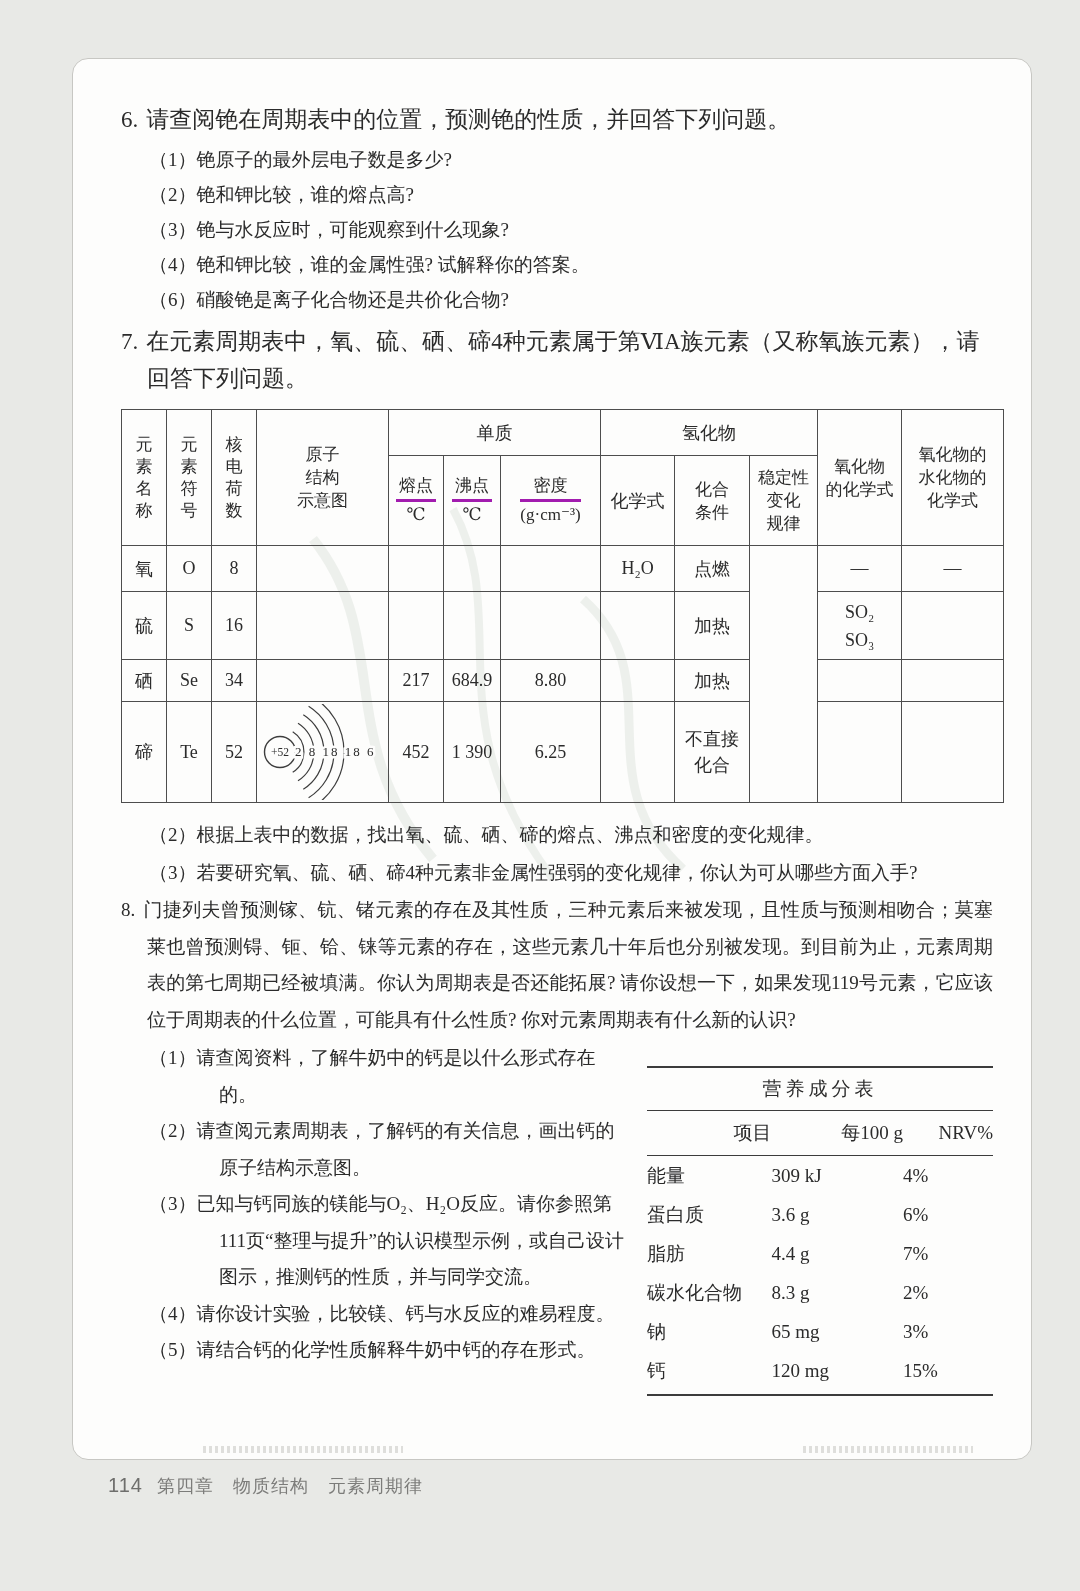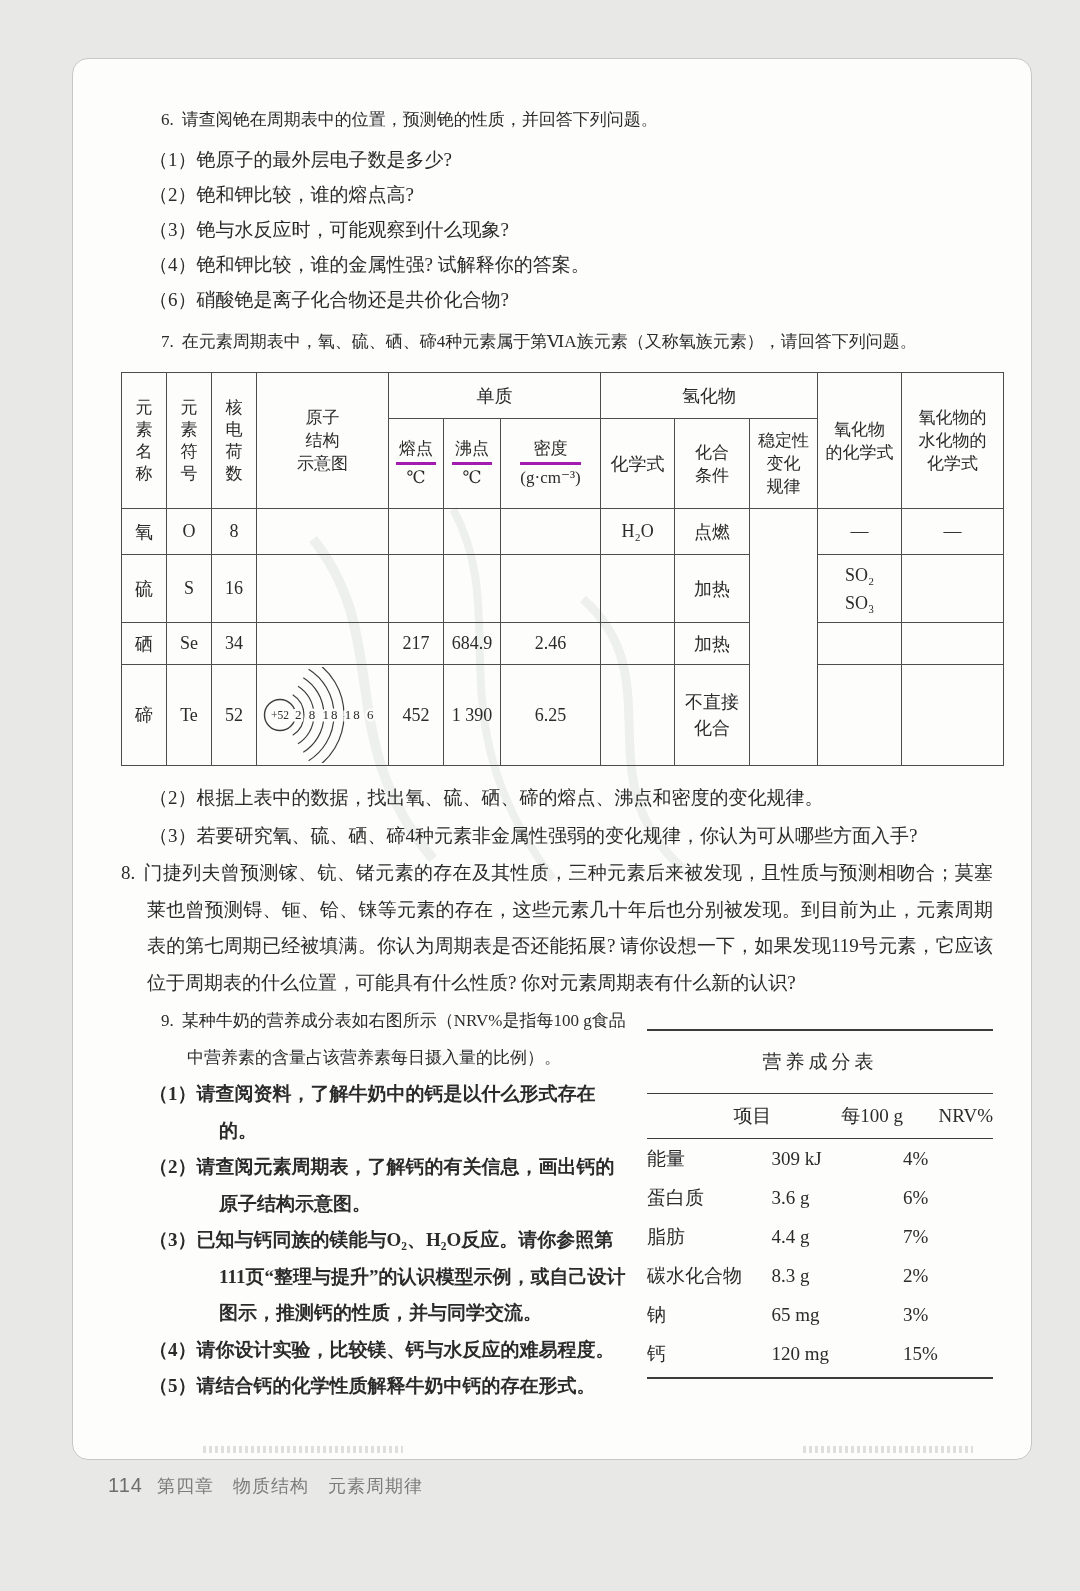--- a/index.html
+++ b/index.html
@@ -14,29 +14,29 @@
     position:absolute;left:72px;top:58px;
     width:958px;height:1400px;
     background:#fdfdfc;
     border:1px solid #c7c7c3;
     border-radius:16px;
     overflow:hidden;
   }
   .content{padding:42px 38px 0 48px;position:relative;}
 
   
-  .q-intro{font-size:17px;line-height:37px;padding-left:26px;text-indent:-26px;margin-left:40px;}
+  .q-intro{font-size:23px;line-height:37px;padding-left:26px;text-indent:-26px;}
   .q-num{margin-right:8px;}
   .q-items{margin:4px 0 0 0;}
   .q-item{font-size:19px;line-height:35px;margin-left:28px;}
   .q-para{
     font-size:19px;line-height:36.5px;text-align:justify;
     padding-left:26px;text-indent:-26px;margin-top:2px;
   }
-  .hang{padding-left:98px;text-indent:-70px;line-height:36.5px;margin-left:0;font-weight:bold;}
+  .hang{padding-left:98px;text-indent:-70px;line-height:36.5px;margin-left:0;}
 
   
   table.elements{
     border-collapse:collapse;table-layout:fixed;
     width:882px;margin:12px 0 14px 0;
     font-size:18px;
   }
   table.elements th,table.elements td{
     border:1px solid #4d4d4d;
     text-align:center;vertical-align:middle;
@@ -56,21 +56,21 @@
   
   .q9-wrap{display:flex;margin-top:2px;}
   .q9-left{width:548px;}
   .q9-left .q-intro{line-height:36.5px;}
   .nutrition{
     width:346px;margin-left:18px;margin-top:26px;
     font-size:19px;flex-shrink:0;align-self:flex-start;
   }
   .nutrition .ntitle{
     border-top:2px solid #3c3c3c;border-bottom:1px solid #3c3c3c;
-    text-align:center;padding:18px 0;letter-spacing:4px;
+    text-align:center;padding:8px 0;letter-spacing:4px;
   }
   .nutrition table{width:100%;border-collapse:collapse;}
   .nutrition thead td{
     border-bottom:1px solid #3c3c3c;padding:9px 0;text-align:right;
   }
   .nutrition tbody td{padding:6.5px 0;text-align:left;}
   .nutrition tbody tr:last-child td{padding-bottom:10px;}
   .nutrition .nbottom{border-bottom:2px solid #3c3c3c;}
 
   
@@ -215,21 +215,21 @@
           <td></td>
         </tr>
 
         <tr class="row-se">
           <td>硒</td>
           <td>Se</td>
           <td>34</td>
           <td></td>
           <td>217</td>
           <td>684.9</td>
-          <td>2.46</td>
+          <td>8.80</td>
           <td></td>
           <td>加热</td>
           <td></td>
           <td></td>
         </tr>
 
         <tr class="row-te">
           <td>碲</td>
           <td>Te</td>
           <td>52</td>
@@ -260,21 +260,20 @@
         </table>
 
       <div class="q-item" style="margin-bottom:3px;">（2）根据上表中的数据，找出氧、硫、硒、碲的熔点、沸点和密度的变化规律。</div>
       <div class="q-item">（3）若要研究氧、硫、硒、碲4种元素非金属性强弱的变化规律，你认为可从哪些方面入手?</div>
     </div>
 
     <div class="q-para"><span class="q-num">8.</span><span>门捷列夫曾预测镓、钪、锗元素的存在及其性质，三种元素后来被发现，且性质与预测相吻合；莫塞莱也曾预测锝、钷、铪、铼等元素的存在，这些元素几十年后也分别被发现。到目前为止，元素周期表的第七周期已经被填满。你认为周期表是否还能拓展? 请你设想一下，如果发现119号元素，它应该位于周期表的什么位置，可能具有什么性质? 你对元素周期表有什么新的认识?</span></div>
 
     <div class="q9-wrap">
       <div class="q9-left">
-        <div class="q-intro"><span class="q-num">9.</span><span>某种牛奶的营养成分表如右图所示（NRV%是指每100 g食品中营养素的含量占该营养素每日摄入量的比例）。</span></div>
         <div class="q-item hang">（1）请查阅资料，了解牛奶中的钙是以什么形式存在的。</div>
         <div class="q-item hang">（2）请查阅元素周期表，了解钙的有关信息，画出钙的原子结构示意图。</div>
         <div class="q-item hang">（3）已知与钙同族的镁能与O₂、H₂O反应。请你参照第111页“整理与提升”的认识模型示例，或自己设计图示，推测钙的性质，并与同学交流。</div>
         <div class="q-item hang">（4）请你设计实验，比较镁、钙与水反应的难易程度。</div>
         <div class="q-item hang">（5）请结合钙的化学性质解释牛奶中钙的存在形式。</div>
       </div>
 
       <div class="nutrition">
         <div class="ntitle">营养成分表</div>
         <table>

